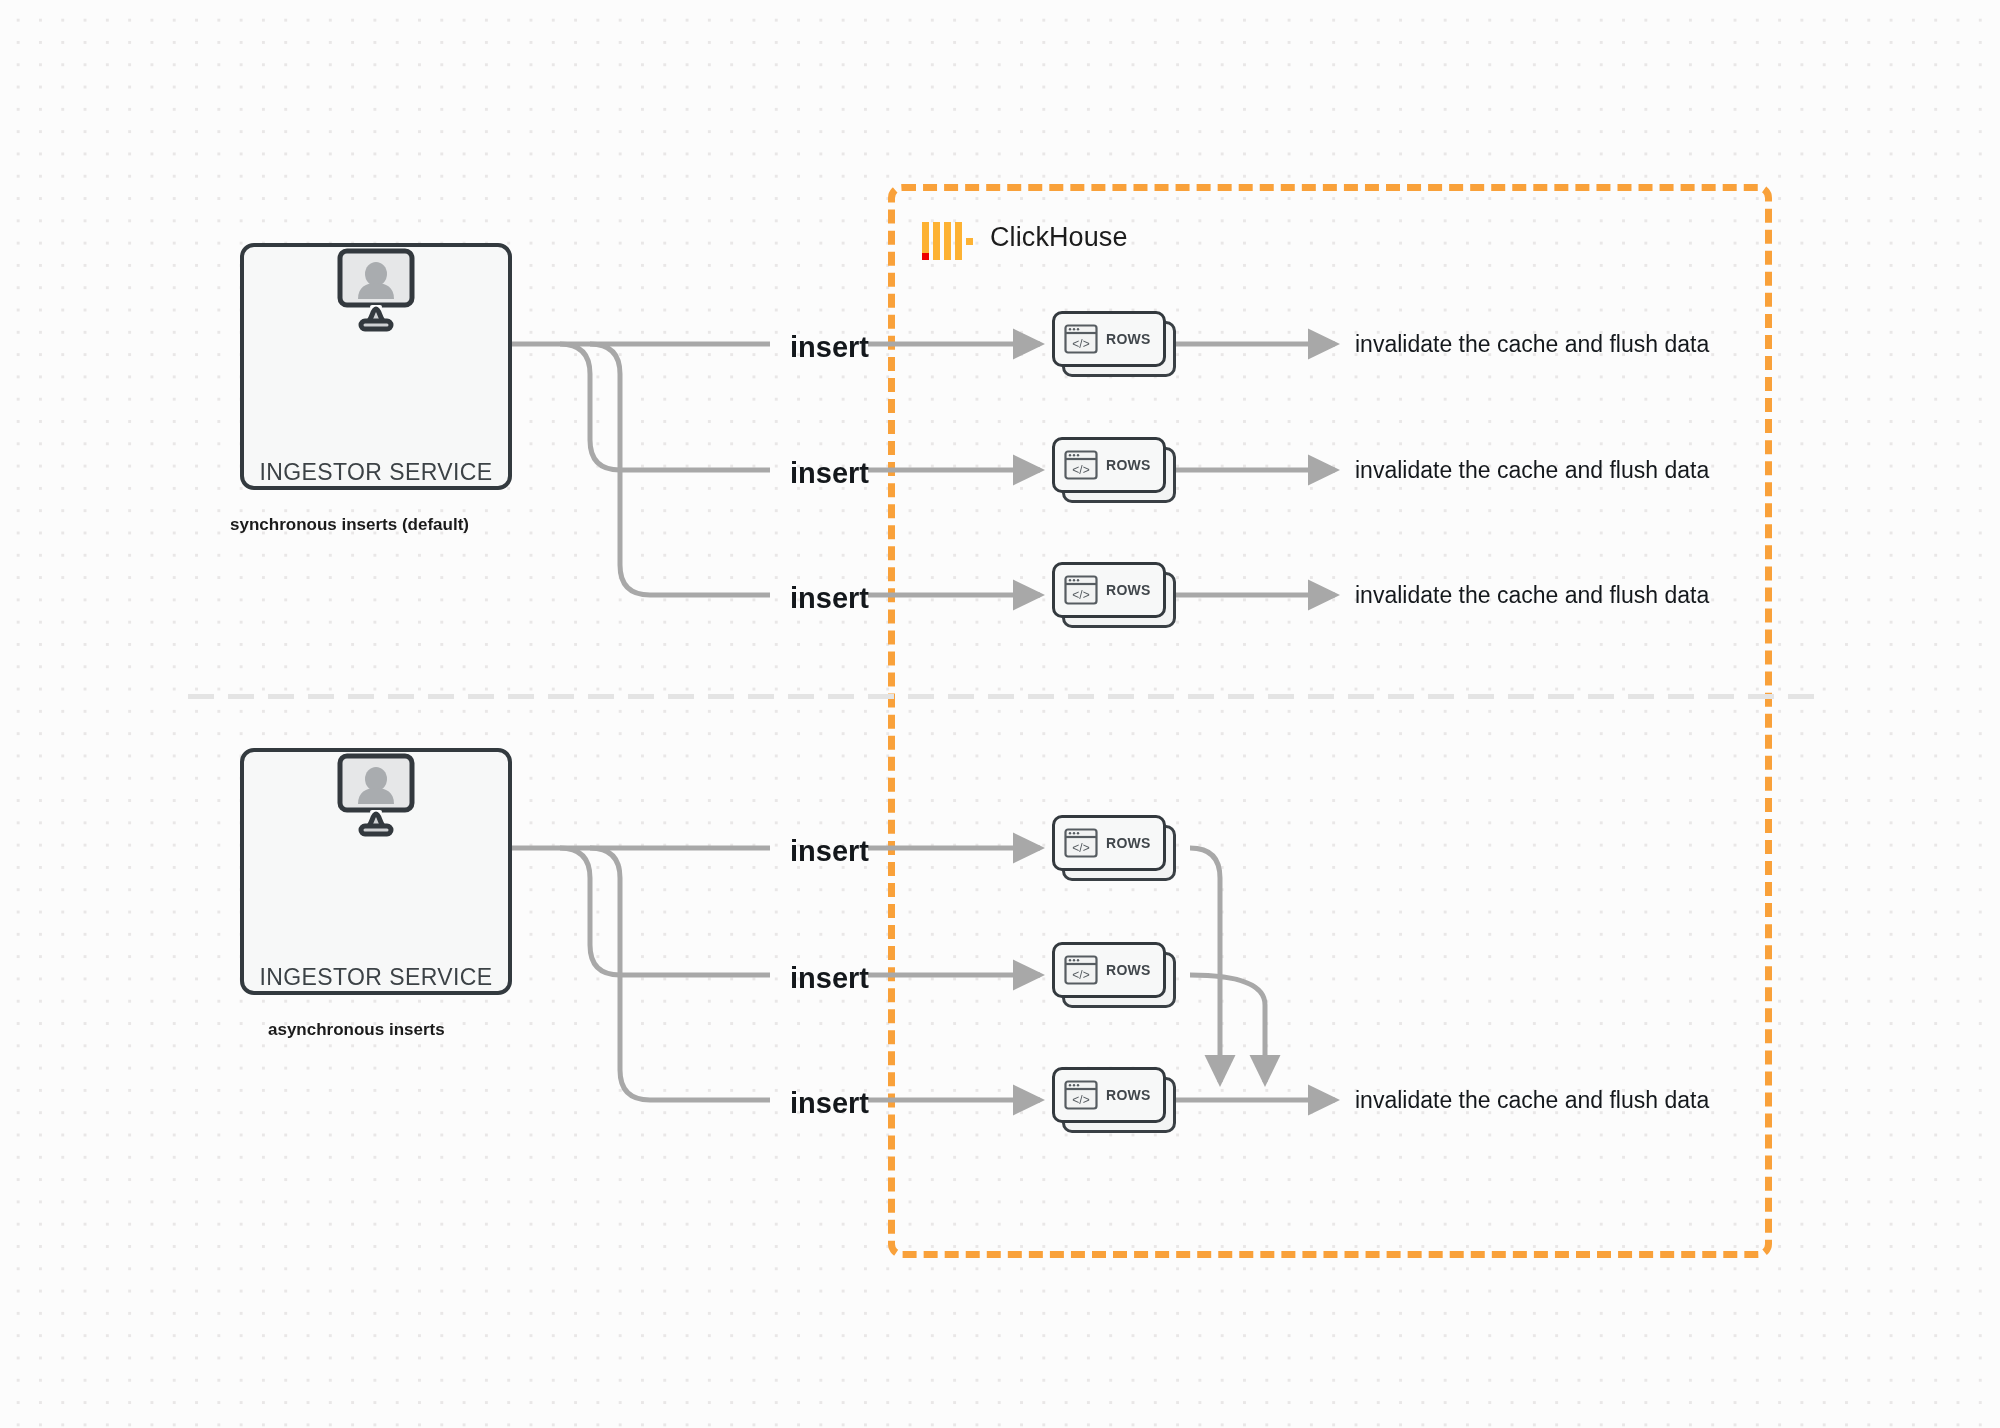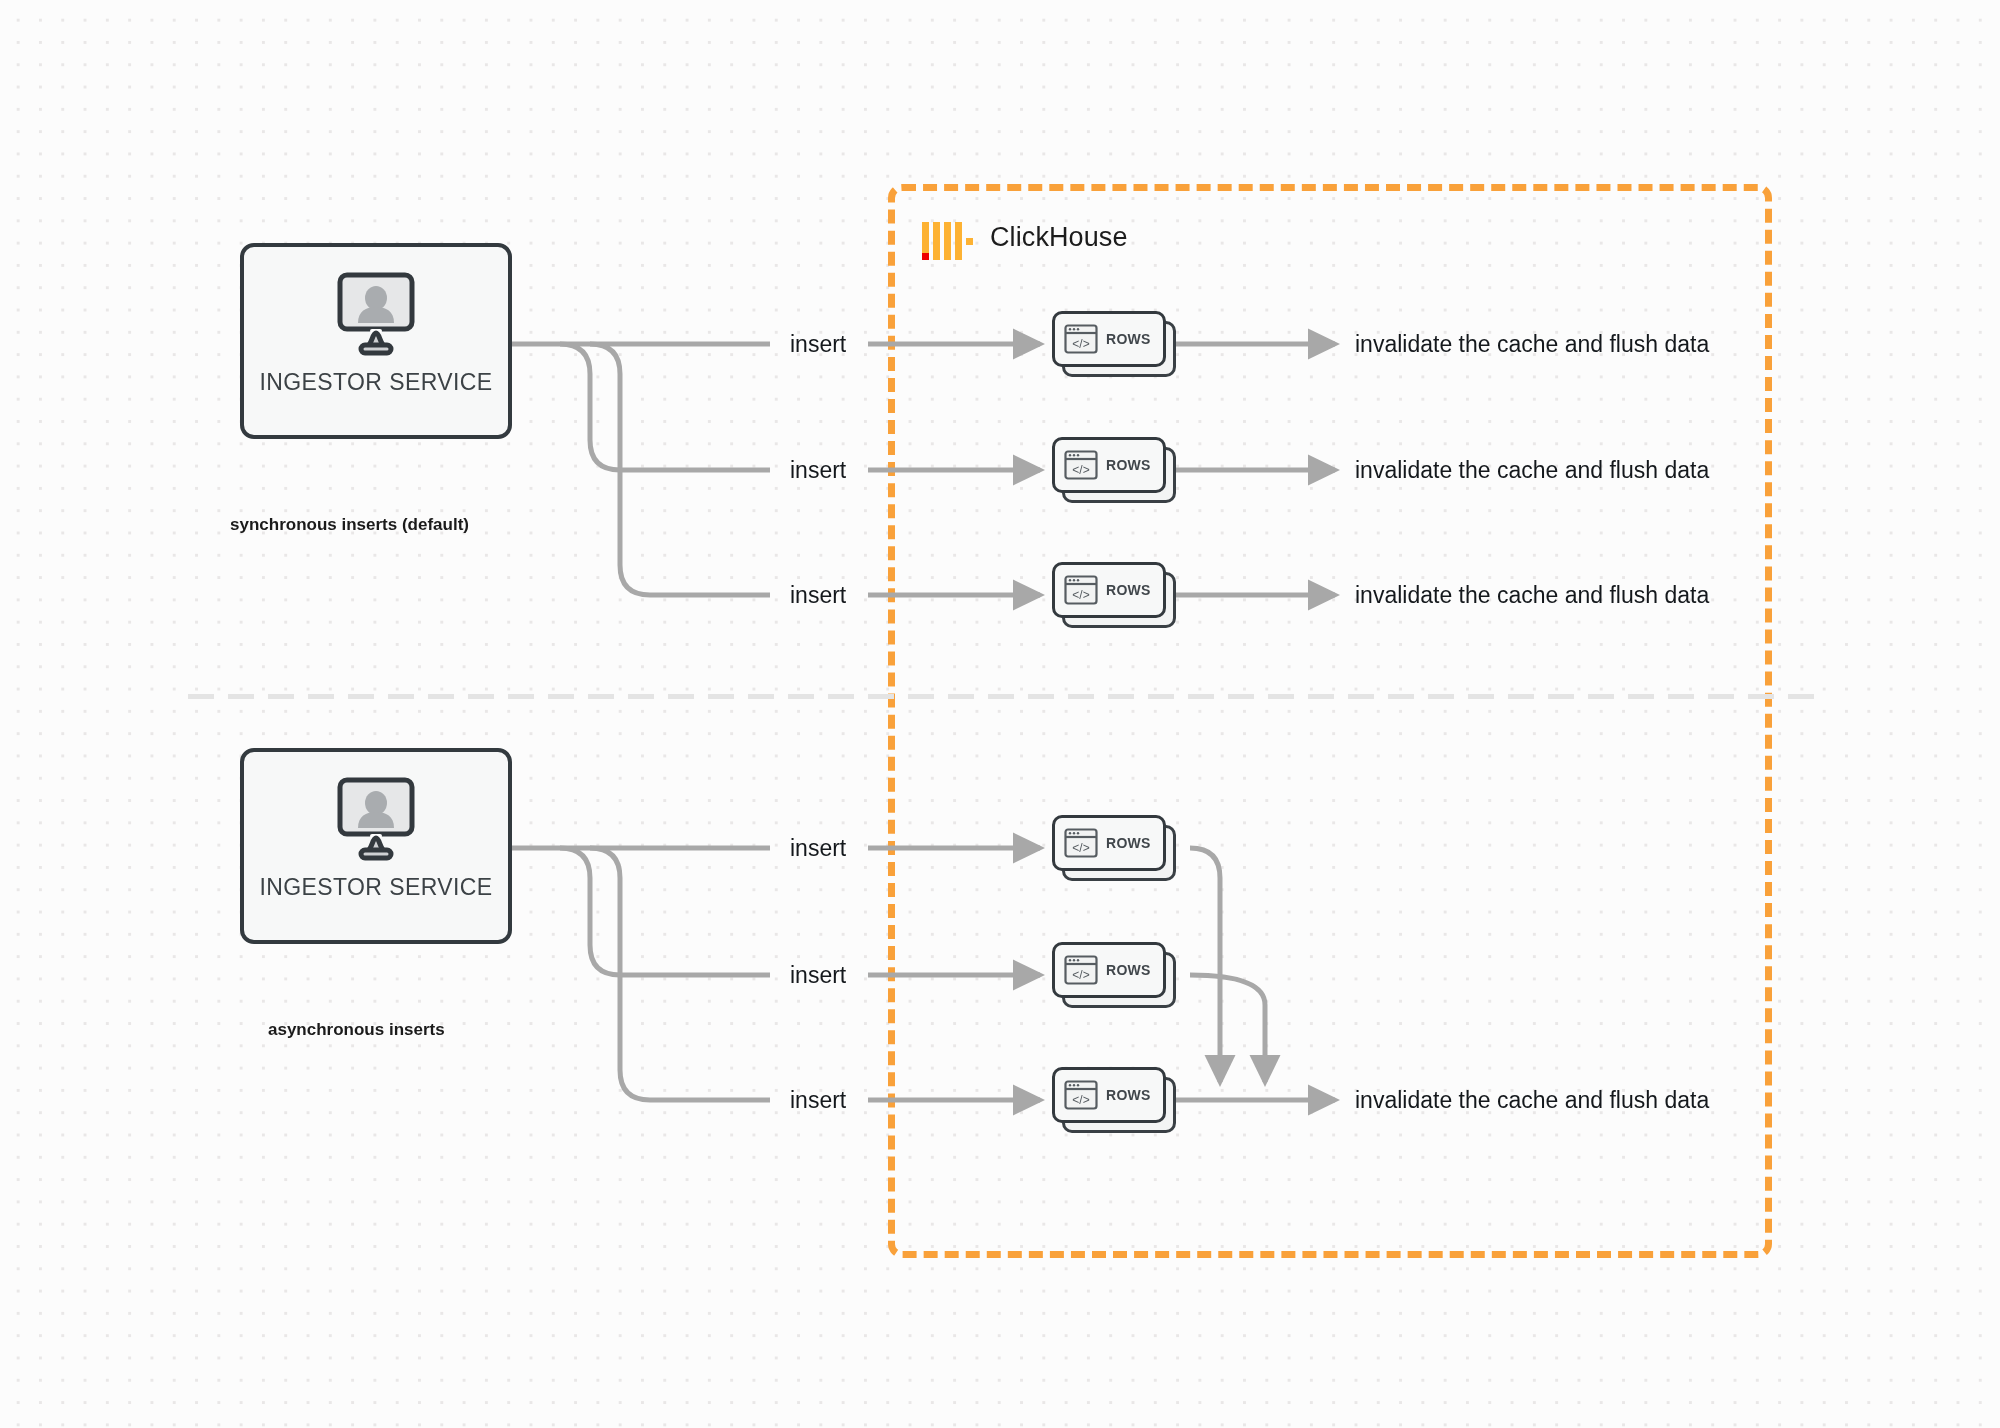--- a/index.html
+++ b/index.html
@@ -72,30 +72,29 @@
     background-image: repeating-linear-gradient(
       to right,
       #e4e4e4 0px, #e4e4e4 26px,
       rgba(0,0,0,0) 26px, rgba(0,0,0,0) 40px);
   }
 
   
   .ingestor {
     position: absolute;
     width: 272px;
-    height: 196px;
+    height: 247px;
     background: #f7f8f8;
     border: 4px solid #333a3f;
     border-radius: 14px;
     box-sizing: border-box;
     display: flex;
     flex-direction: column;
     align-items: center;
-    justify-content: flex-start;
-    padding-top: 24px;
+    justify-content: space-between;
   }
   #ingestor-sync { left: 240px; top: 243px; }
   #ingestor-async { left: 240px; top: 748px; }
   .monitor { width: 96px; height: 86px; }
   .ingestor-label {
     margin-top: 12px;
     font-size: 23px;
     color: #3c4246;
     letter-spacing: 0.4px;
     white-space: nowrap;
@@ -157,24 +156,25 @@
     left: 0;
     top: 0;
     width: 2000px;
     height: 1428px;
     pointer-events: none;
   }
 
   
   .insert-label {
     position: absolute;
-    font-size: 23px;
+    font-size: 29px;
     color: #14181c;
     white-space: nowrap;
     background: transparent;
+    font-weight: bold;
   }
   
   .outcome-label {
     position: absolute;
     font-size: 23px;
     color: #14181c;
     white-space: nowrap;
     text-align: right;
   }
 </style>

